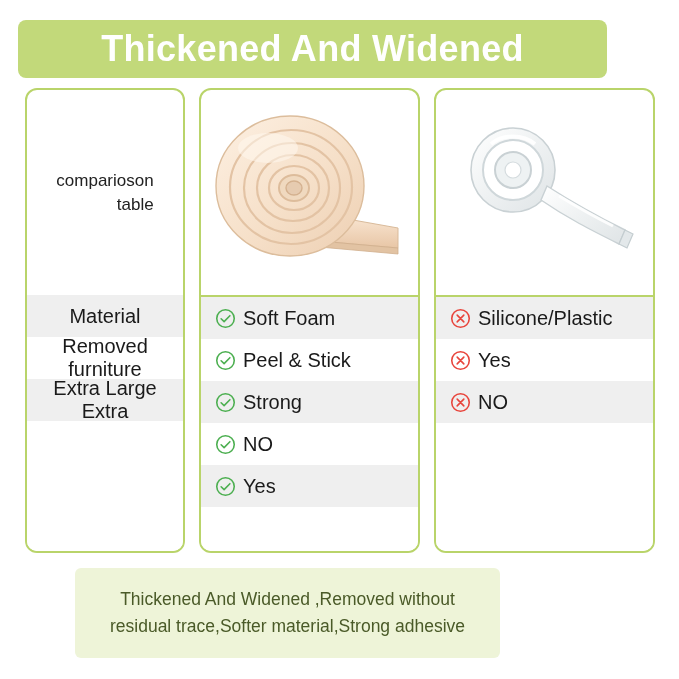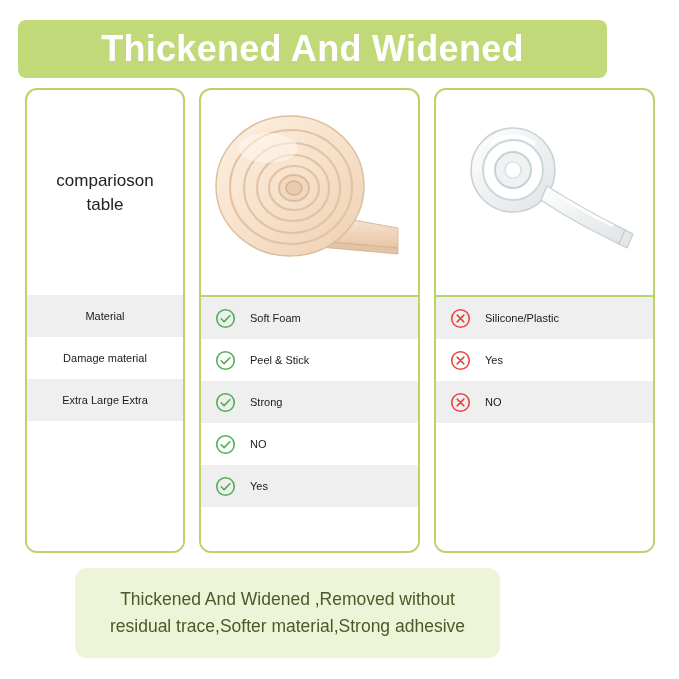--- a/index.html
+++ b/index.html
@@ -67,21 +67,21 @@
   .col-product {
     width: 221px;
   }
 
   
   .label-head {
     height: 205px;
     display: flex;
     align-items: center;
     justify-content: center;
-    text-align: center;
+    text-align: right;
     padding: 0 20px;
     box-sizing: border-box;
   }
   .label-head-text {
     font-size: 17px;
     color: #222222;
     line-height: 1.4;
   }
 
   
@@ -101,37 +101,37 @@
   .rows {
     flex: 1;
     display: flex;
     flex-direction: column;
   }
   .row {
     height: 42px;
     display: flex;
     align-items: center;
     box-sizing: border-box;
-    font-size: 11px;
+    font-size: 20px;
     color: #1a1a1a;
   }
   .rows .row:nth-child(odd) {
     background: #efefef;
   }
   .rows .row:nth-child(even) {
     background: #ffffff;
   }
   .label-col-rows .row {
     justify-content: center;
     text-align: center;
     padding: 0 6px;
   }
   .value-row {
     padding-left: 14px;
-    gap: 14px;
+    gap: 7px;
   }
   .row-spacer {
     flex: 1;
     background: #ffffff;
   }
 
   
   .icon {
     width: 21px;
     height: 21px;
@@ -151,21 +151,21 @@
   .foam-svg { display:block; }
 
   
   .footer-banner {
     position: absolute;
     left: 75px;
     top: 568px;
     width: 425px;
     height: 90px;
     background: #eef4d8;
-    border-radius: 12px;
+    border-radius: 6px;
     display: flex;
     flex-direction: column;
     align-items: center;
     justify-content: center;
     padding: 0 18px;
     box-sizing: border-box;
   }
   .footer-line {
     font-size: 17.5px;
     color: #4a5a28;
@@ -190,21 +190,21 @@
         <div class="label-head-text">
           <span>comparioson</span><br>
           <span>table</span>
         </div>
       </div>
       <div class="rows label-col-rows">
         <div class="row">
             <span>Material</span>
           </div>
         <div class="row">
-            <span>Damage material</span>
+            <span>Removed furniture</span>
           </div>
         <div class="row">
             <span>Extra Large Extra</span>
           </div>
         <div class="row-spacer"></div>
       </div>
     </div>
 
     <div class="col col-product">
       <div class="img-area">

